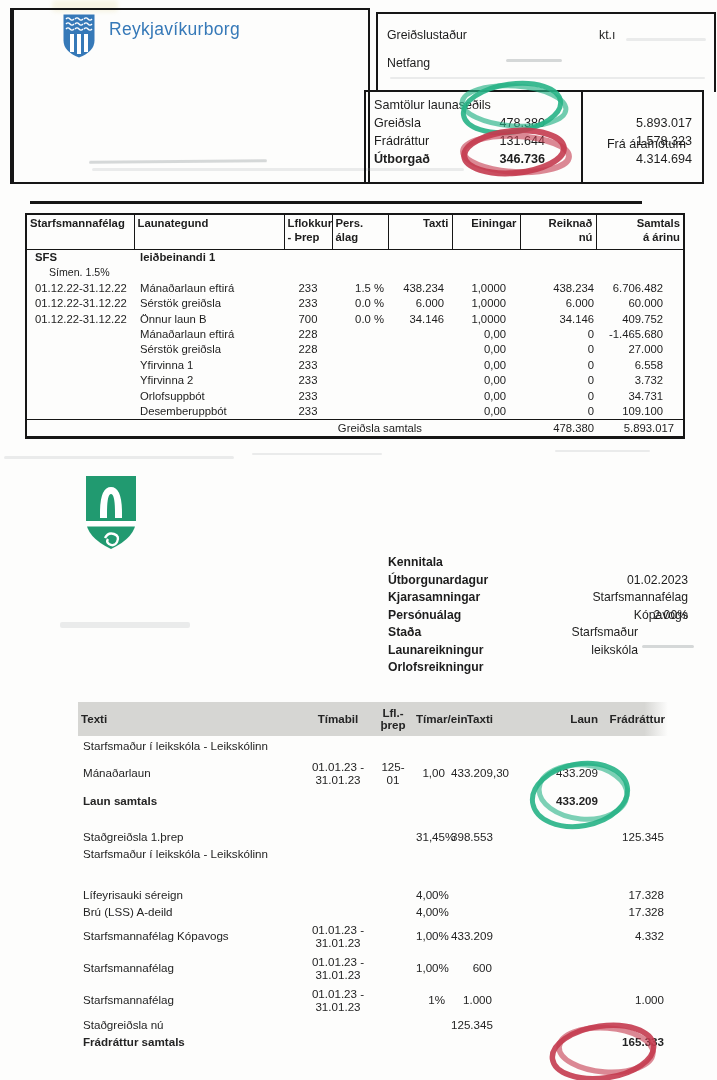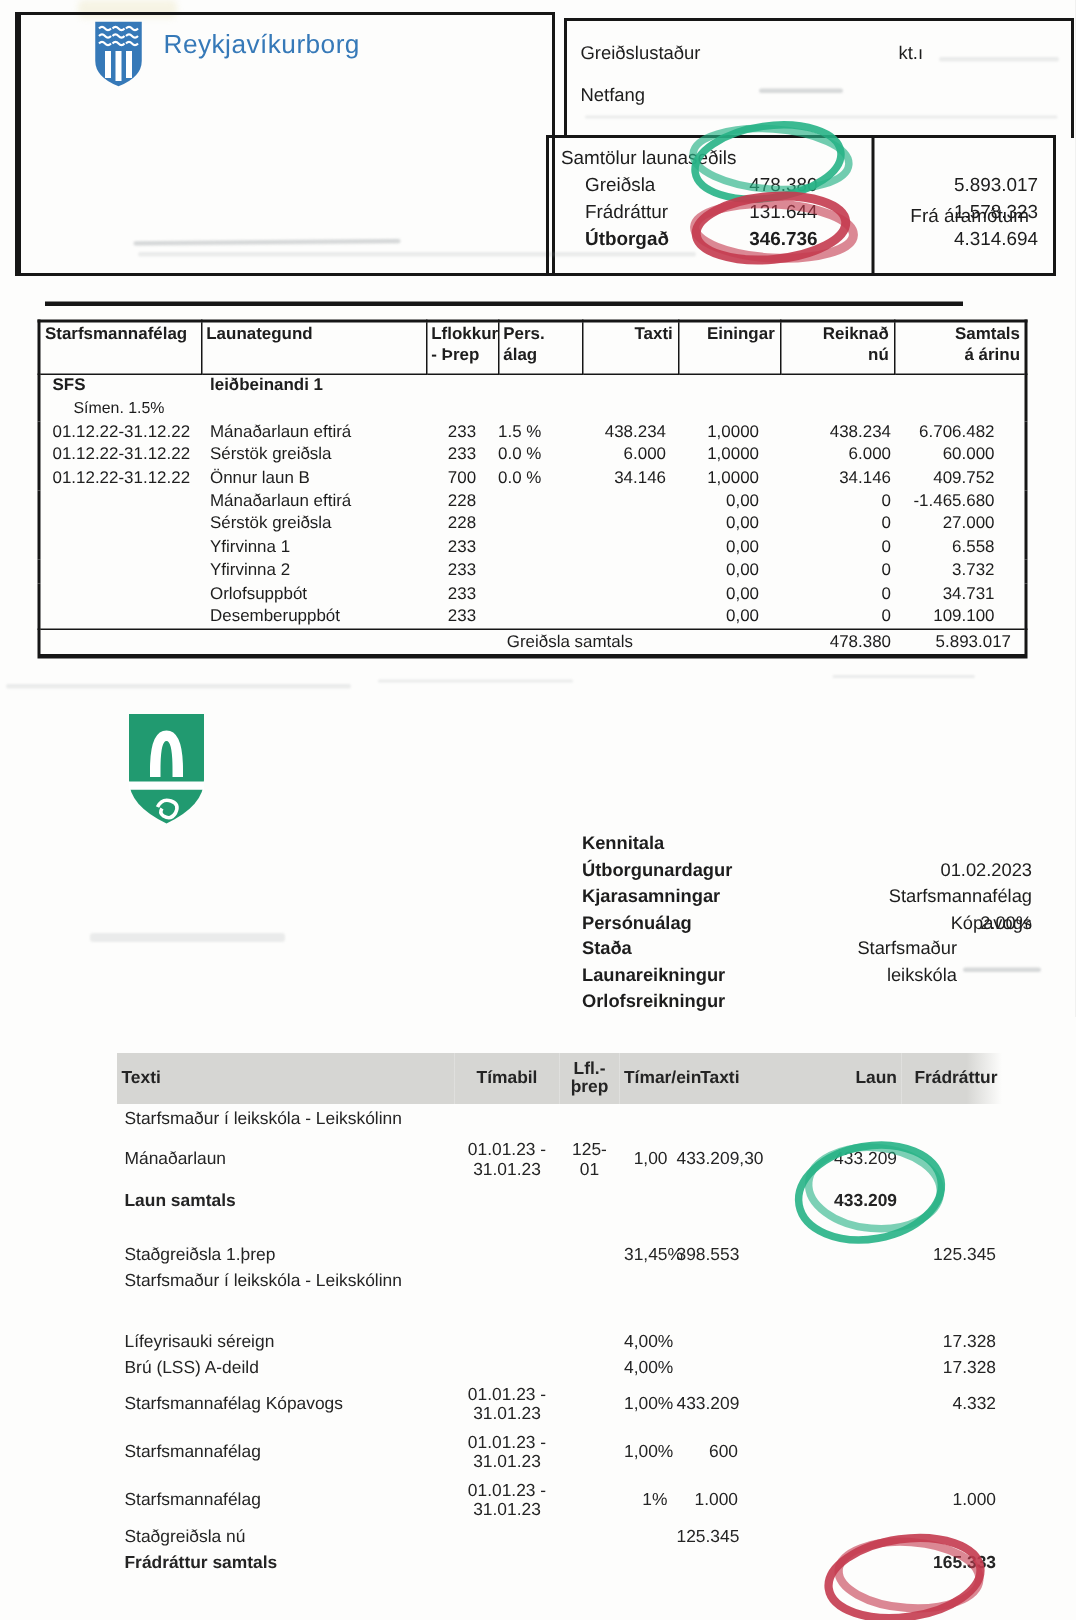--- a/index.html
+++ b/index.html
@@ -18,39 +18,39 @@
     border:2px solid #161616;border-bottom:none;font-size:12.3px;margin-left:12px;}
   .addr-box .f1{position:absolute;left:9px;top:14px;}
   .addr-box .f2{position:absolute;left:221px;top:14px;}
   .addr-box .f3{position:absolute;left:9px;top:42px;}
   .sum-box{position:absolute;left:364px;top:90px;width:336px;height:90px;
     border:2px solid #161616;font-size:12.6px;}
   .sum-left{position:absolute;left:0;top:0;width:215px;height:100%;border-right:2px solid #161616;}
   .sum-right{position:absolute;right:0;top:0;width:119px;height:100%;}
   .sum-title{position:absolute;left:8px;top:6px;}
   .sum-title.r{left:auto;right:16px;margin-top:39px;}
-  .sum-row{position:absolute;left:24px;right:0;height:18px;text-decoration:underline;}
+  .sum-row{position:absolute;left:8px;right:0;height:18px;text-decoration:underline;}
   .sum-row .lab{position:absolute;left:0;}
   .sum-left .sum-row .val{position:absolute;right:36px;width:90px;text-align:right;}
   .sum-right .sum-row .val{position:absolute;right:10px;width:105px;text-align:right;}
   .y1{top:24px}.y2{top:42px}.y3{top:60px}
   .sum-row.bold,.sum-title.bold{font-weight:700;}
   .rule{position:absolute;left:30px;top:201px;width:612px;height:3px;background:#161616;}
   
   .t1{position:absolute;left:25px;top:213px;width:658px;border-collapse:collapse;table-layout:fixed;
       font-size:11.3px;}
   .t1 th{border:1.6px solid #161616;font-weight:700;vertical-align:top;height:32px;
       line-height:14px;padding:1px 3px;text-align:left;}
   .t1 th.n{text-align:right;}
   .pre{white-space:pre-line;}
   .t1 td{height:15.4px;padding:0;line-height:15.4px;}
   .t1 tbody td.c0{padding-left:8px;}
   .t1 tbody td.c1{padding-left:6px;}
   .t1 tbody td.c2{text-align:center;}
-  .t1 tbody td.c3{padding-right:4px;}
+  .t1 tbody td.c3{text-align:right;padding-right:4px;}
   .t1 tbody td.c4{text-align:right;padding-right:8px;}
   .t1 tbody td.c5{text-align:right;padding-right:14px;}
   .t1 tbody td.c6{text-align:right;padding-right:2px;}
   .t1 tbody td.c7{text-align:right;padding-right:20px;}
   .t1{border:2px solid #161616;border-bottom-width:3px;}
   .t1 tbody tr.group2 td{height:15px;}
   .t1 .sub{font-size:10.6px;padding-left:14px;}
   .t1 .b{font-weight:700;}
   .t1 tfoot td{border-top:1.6px solid #161616;height:16px;line-height:16px;}
   .t1 tfoot .flab{text-align:right;padding-right:30px;}

